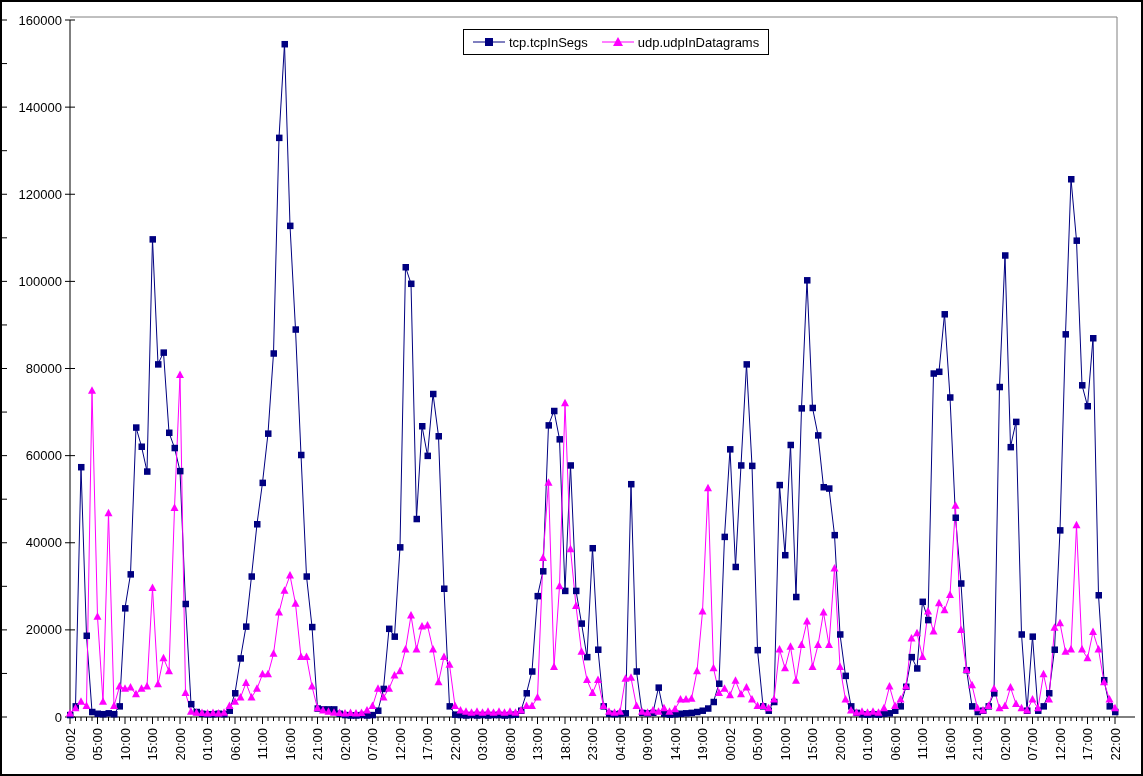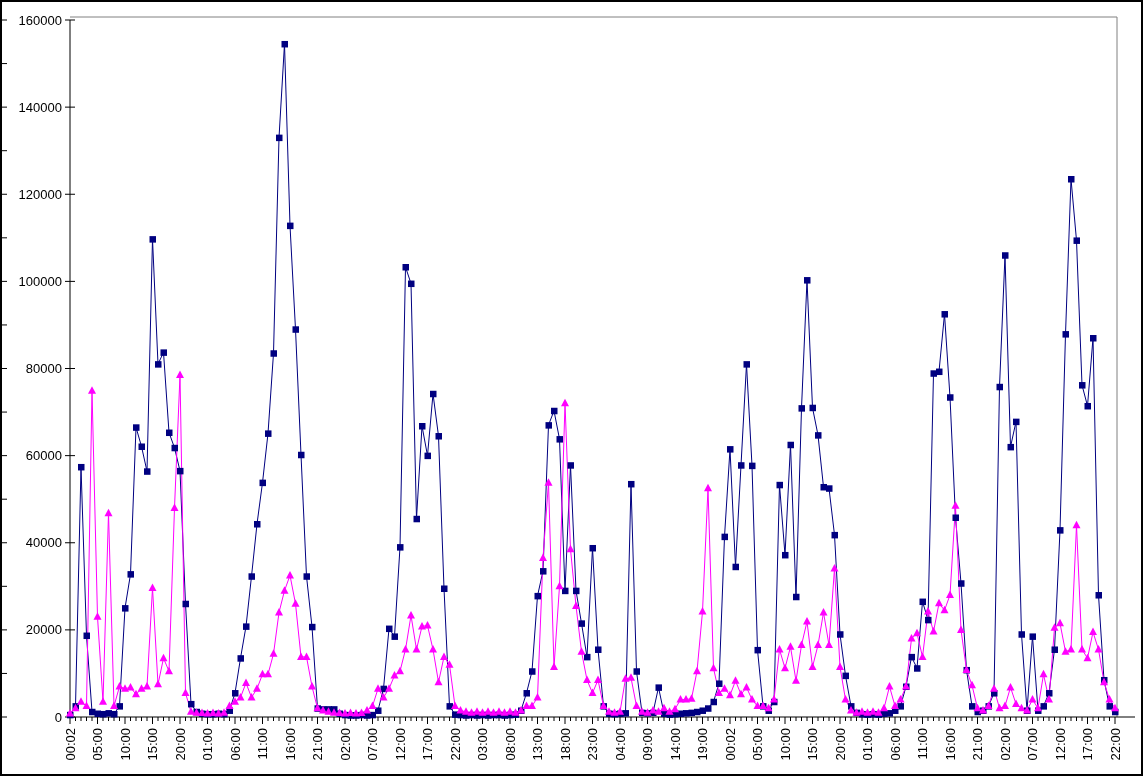--- a/index.html
+++ b/index.html
@@ -684,13 +684,33 @@
       <path d="M1074.5 518.825 L1078.5 526.325 L1070.5 526.325 Z" fill="#FF00FF"></path>
       <path d="M1080 642.978125 L1084 650.478125 L1076 650.478125 Z" fill="#FF00FF"></path>
       <path d="M1085.5 651.690625 L1089.5 659.190625 L1081.5 659.190625 Z" fill="#FF00FF"></path>
       <path d="M1091 625.553125 L1095 633.053125 L1087 633.053125 Z" fill="#FF00FF"></path>
       <path d="M1096.5 642.978125 L1100.5 650.478125 L1092.5 650.478125 Z" fill="#FF00FF"></path>
       <path d="M1102 675.65 L1106 683.15 L1098 683.15 Z" fill="#FF00FF"></path>
       <path d="M1107.5 693.075 L1111.5 700.575 L1103.5 700.575 Z" fill="#FF00FF"></path>
       <path d="M1113 701.7875 L1117 709.2875 L1109 709.2875 Z" fill="#FF00FF"></path>
     </svg>
 
+  <div class="legend">
+    <div class="legend-item">
+      <span class="sample">
+        <svg width="32" height="10" viewBox="0 0 32 10">
+          <line x1="0" y1="5" x2="32" y2="5" stroke="#000080" stroke-width="1"></line>
+          <rect x="12" y="1" width="8" height="8" fill="#000080"></rect>
+        </svg>
+      </span>
+      <span>tcp.tcpInSegs</span>
+    </div>
+    <div class="legend-item">
+      <span class="sample">
+        <svg width="32" height="10" viewBox="0 0 32 10">
+          <line x1="0" y1="5" x2="32" y2="5" stroke="#FF00FF" stroke-width="1"></line>
+          <path d="M16 0 L21 9 L11 9 Z" fill="#FF00FF"></path>
+        </svg>
+      </span>
+      <span>udp.udpInDatagrams</span>
+    </div>
+  </div>
 </div>
 
 </body></html>

